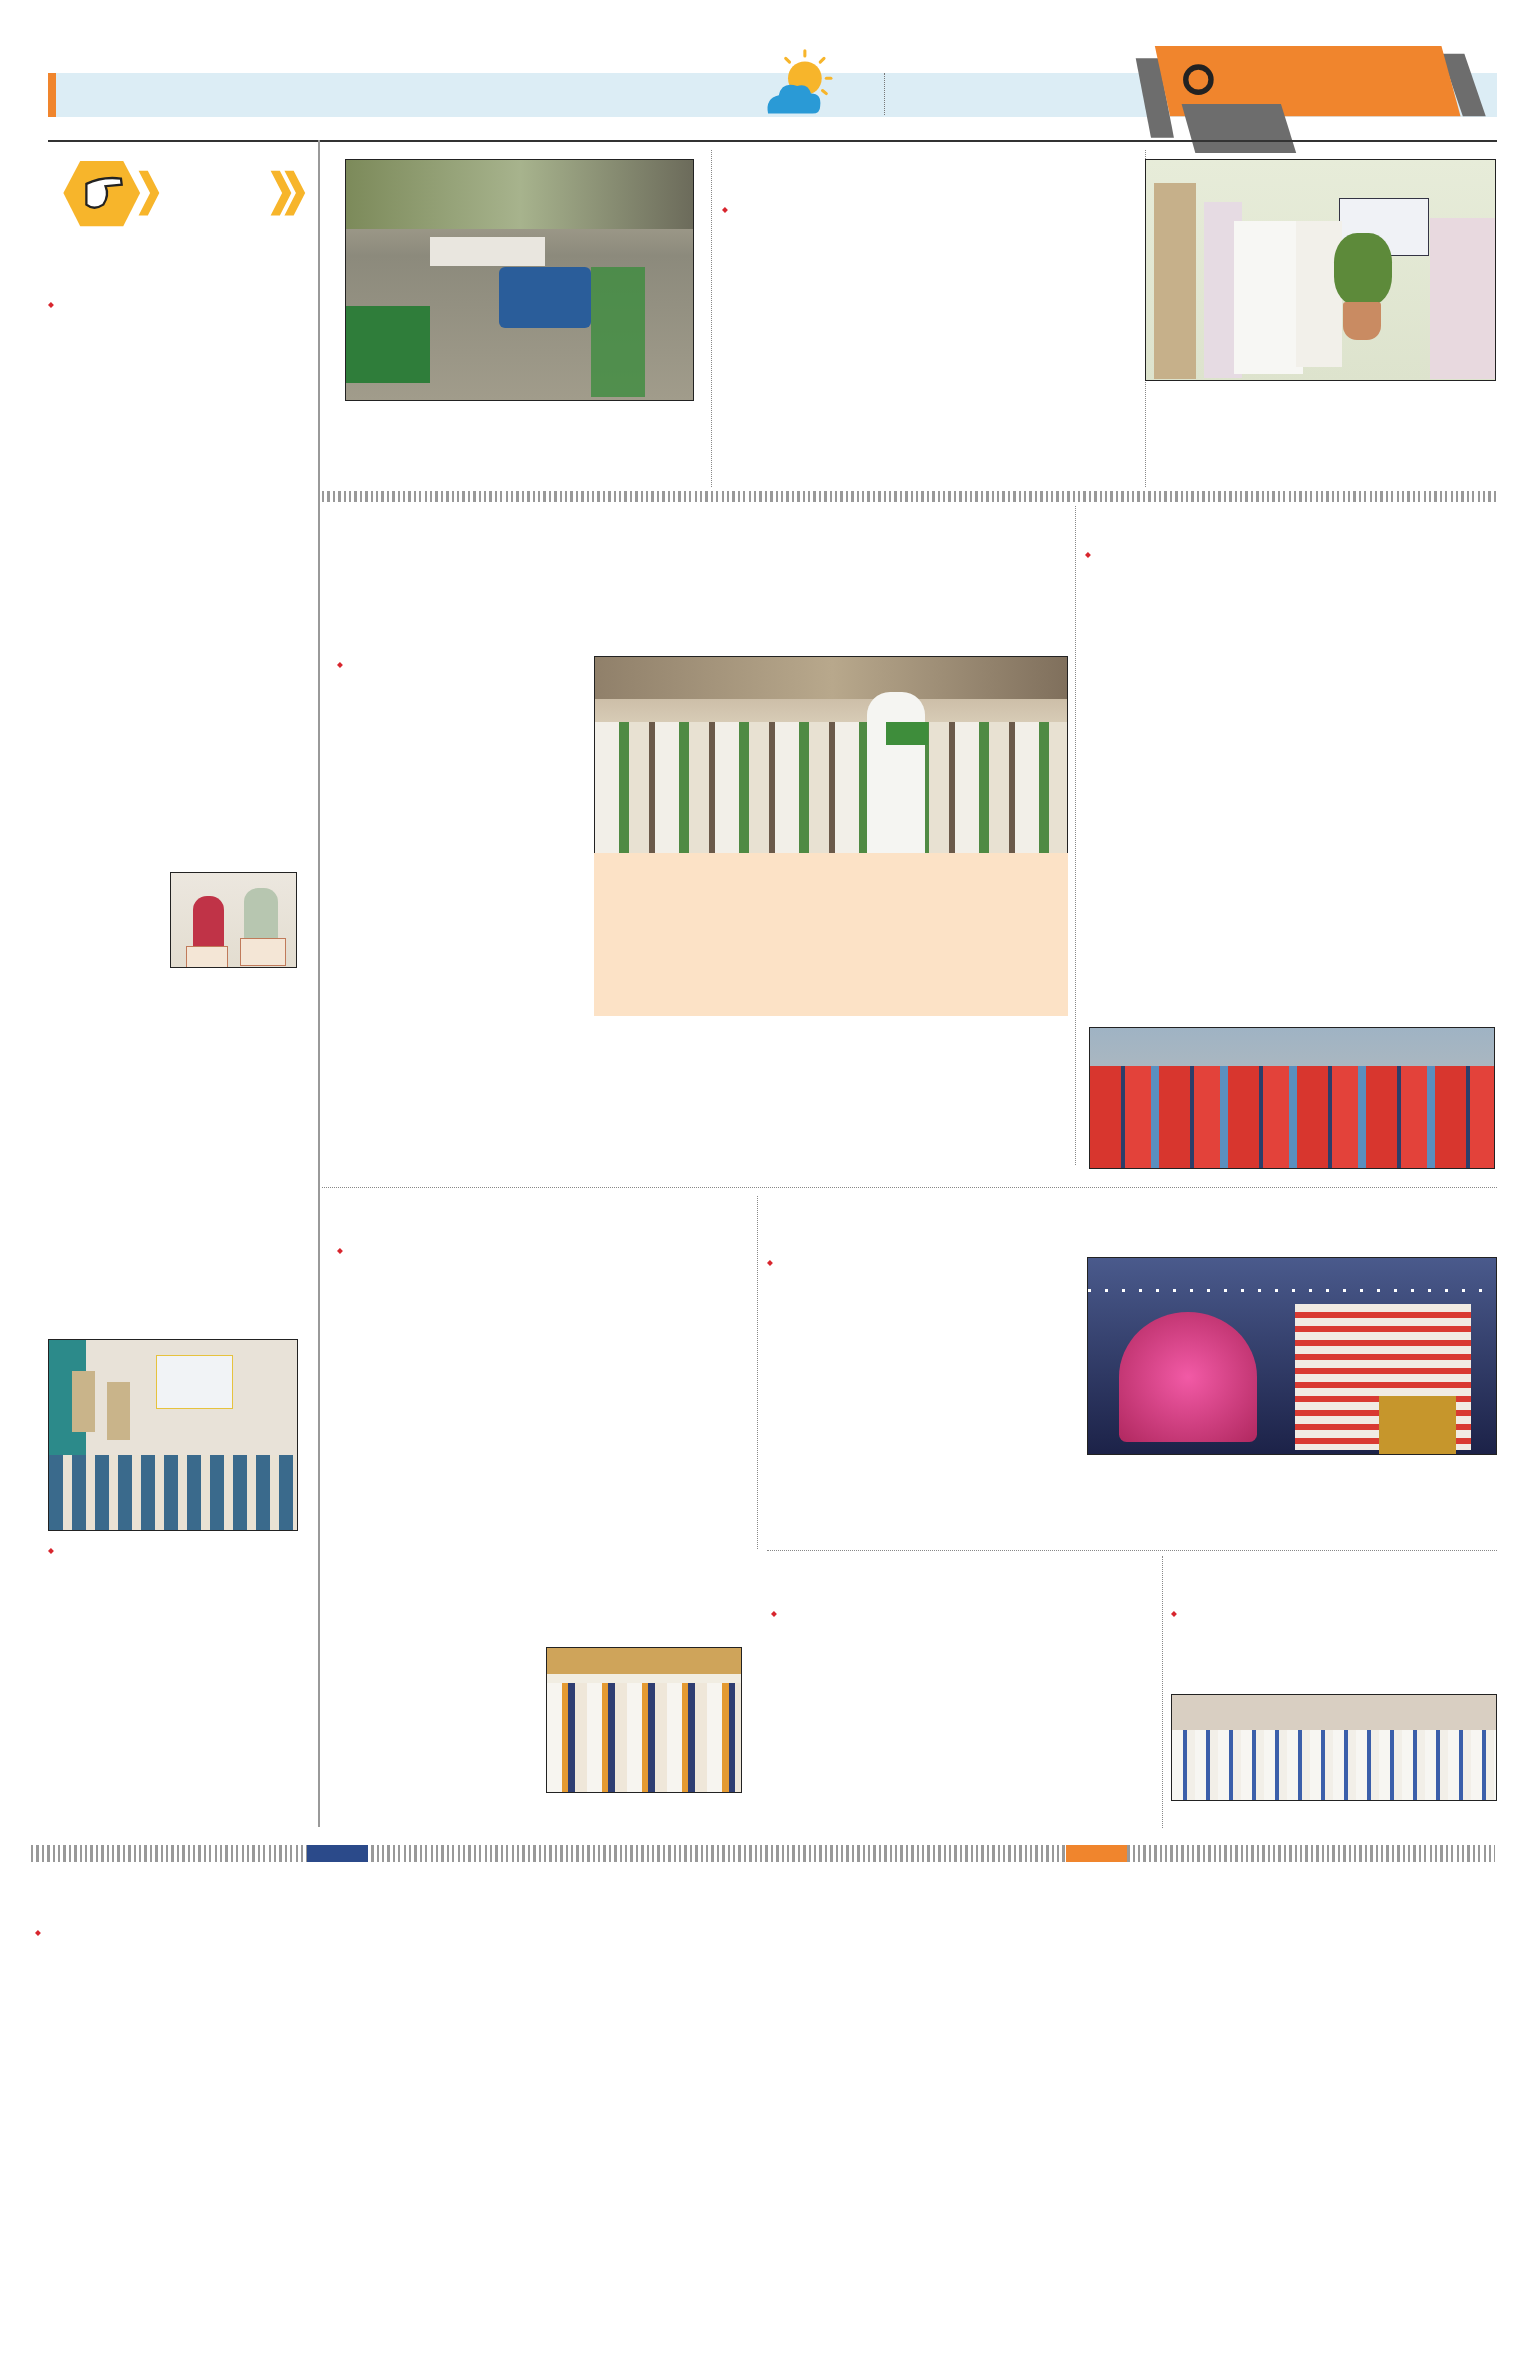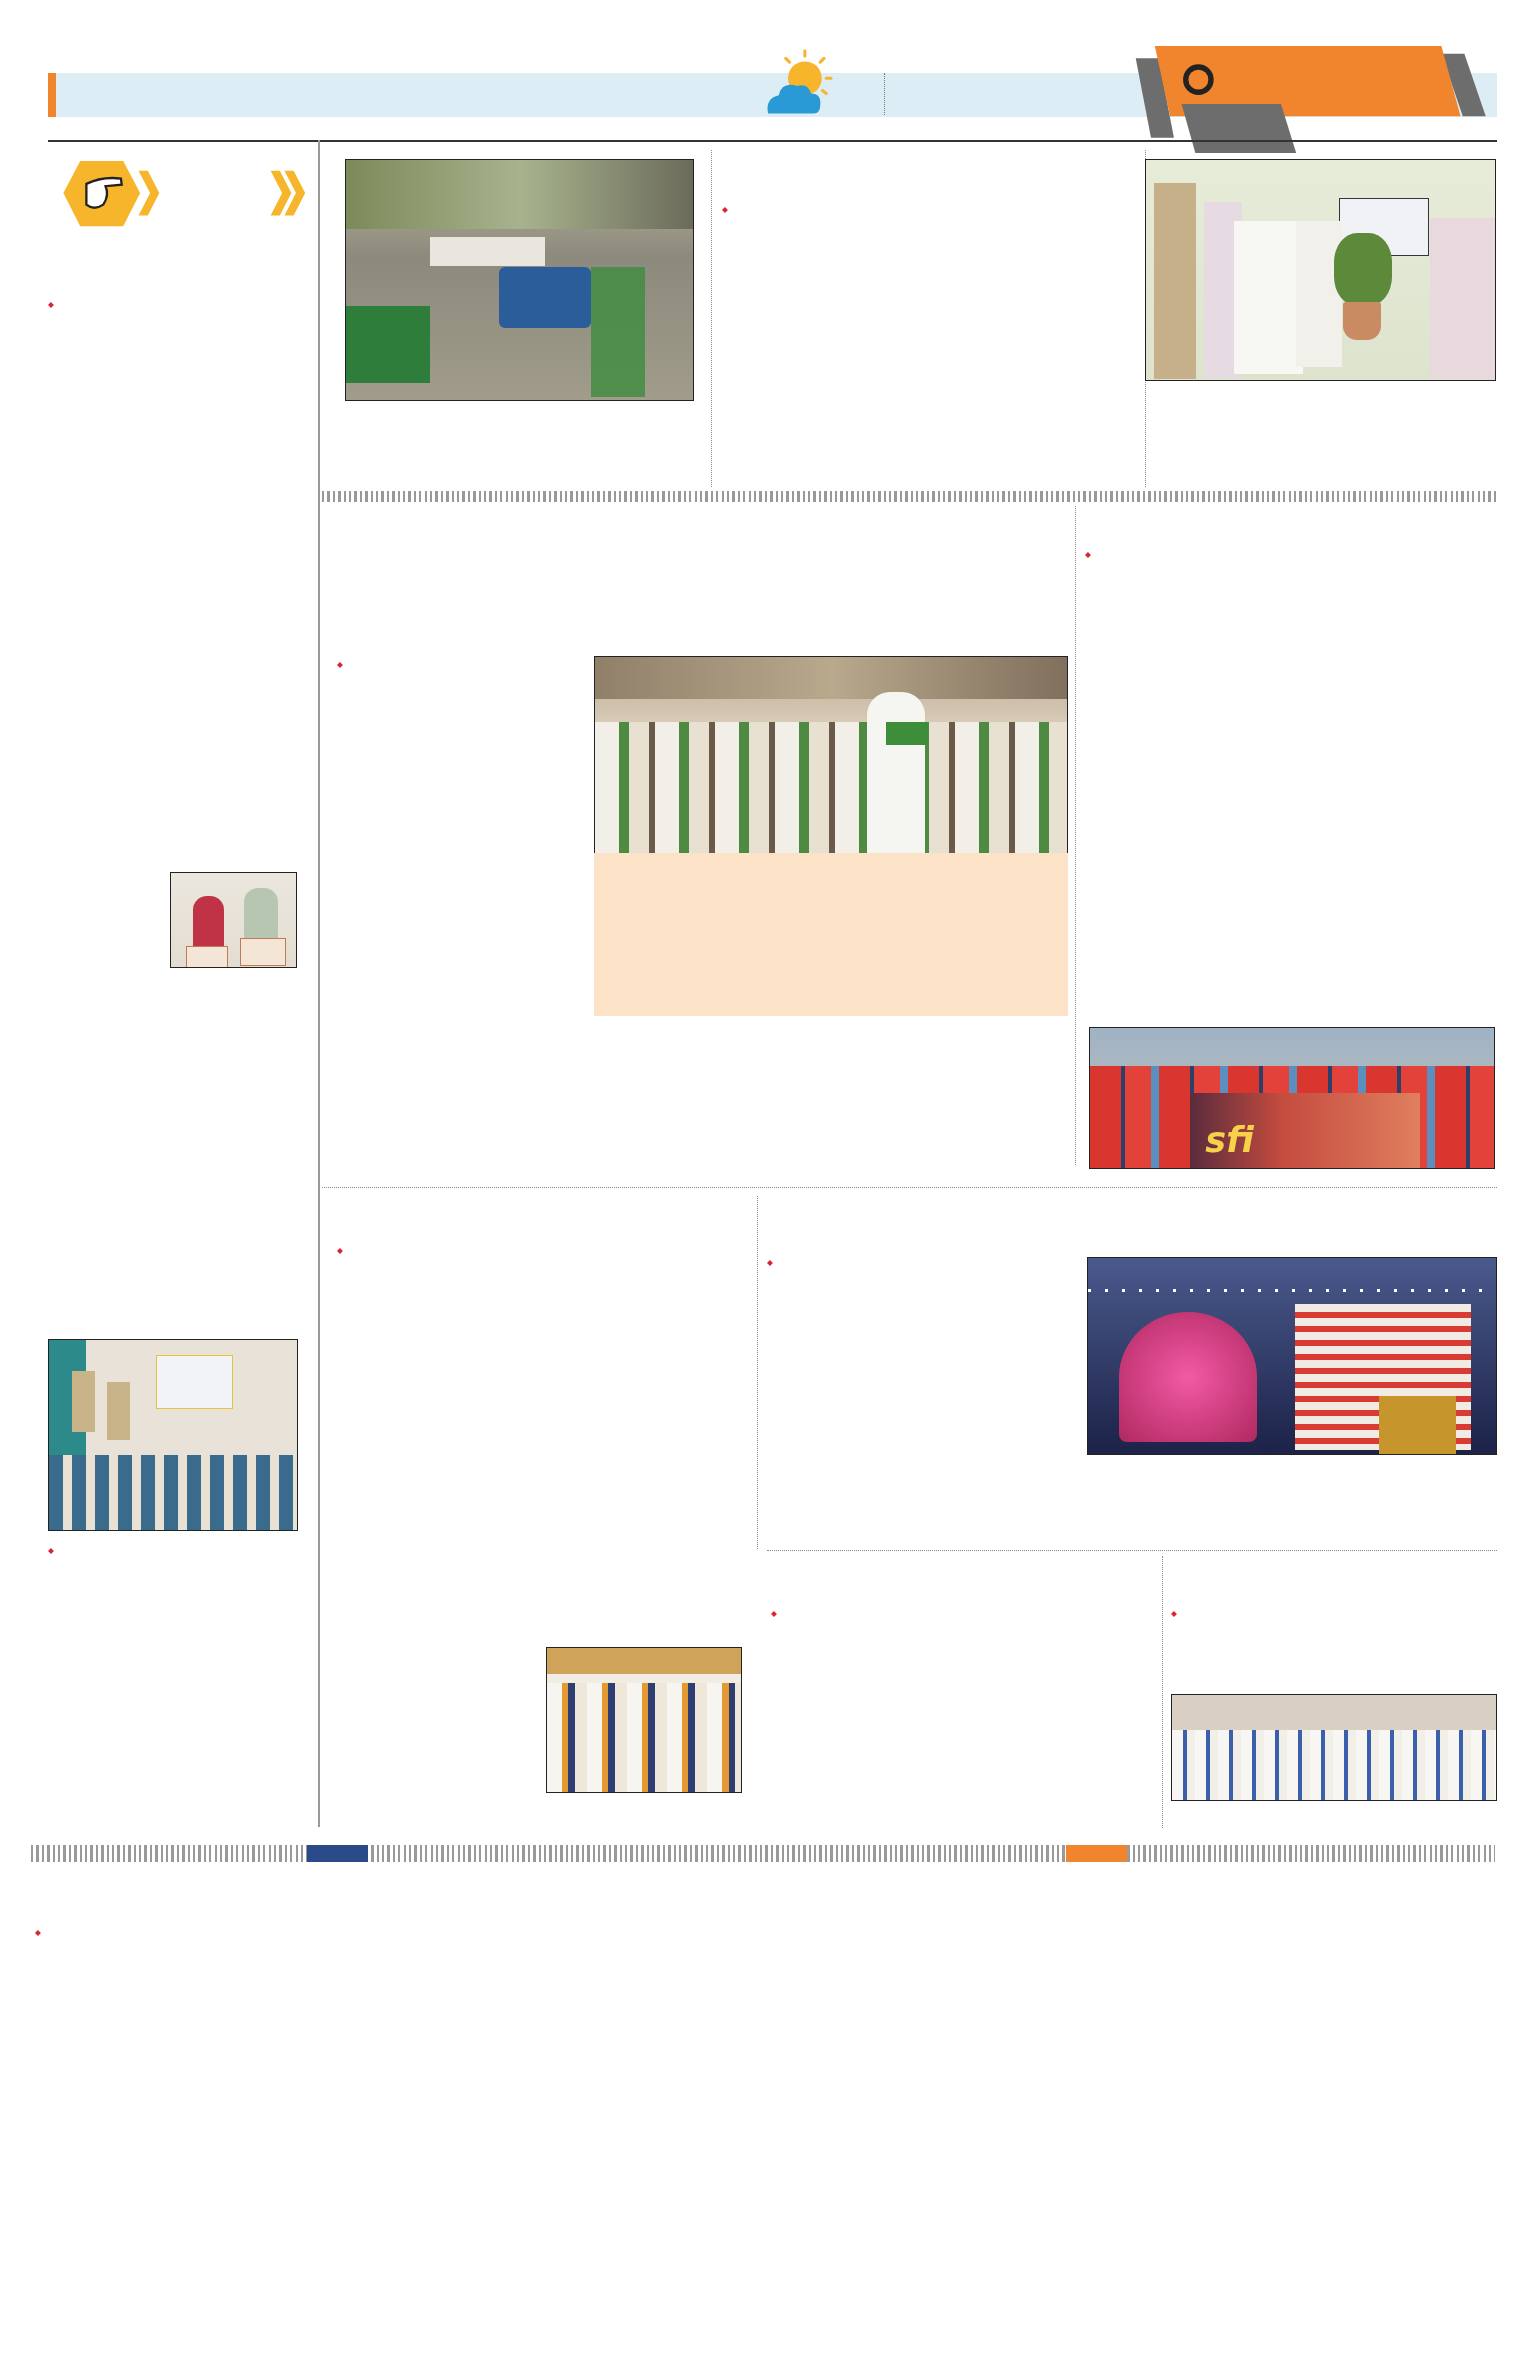--- a/index.html
+++ b/index.html
@@ -174,24 +174,20 @@
 <div class="abs dotv" style="left:1075px;top:506px;height:659px"></div>
 
 <div class="abs hd" style="left:1085px;top:512px;width:414px;font-size:21px;font-weight:700"></div>
 <div class="abs body" style="left:1085px;top:546px;width:201px;font-size:10.7px;line-height:1.62">
   <b class="place"></b>
   <span></span>
 </div>
 <div class="abs body" style="left:1296px;top:546px;width:201px;font-size:10.7px;line-height:1.62"></div>
 <div class="abs photo" style="left:1089px;top:1027px;width:406px;height:142px;background:linear-gradient(#9fb3c4,#c6c1b7)">
   <div class="abs" style="left:0;top:38px;width:406px;height:104px;background:repeating-linear-gradient(90deg,#d8362e 0 31px,#2c3e6a 31px 35px,#e3423a 35px 61px,#5a8fbf 61px 69px)"></div>
-  <div class="abs" style="left:100px;top:65px;width:230px;height:77px;background:linear-gradient(90deg,#5a2b3c,#c44c3f 40%,#e07f5e)">
-    <div class="abs" style="left:15.3px;top:27px;font-size:35px;font-weight:900;color:#f7d14a;font-style:italic">sfi</div>
-    <div class="abs" style="left:96px;top:15.3px;width:84px;font-size:11.5px;font-weight:bold;color:#fff;line-height:1.3"></div>
-  </div>
 </div>
 
 <div class="abs doth" style="left:322px;top:1187px;width:1175px"></div>
 
 <div class="abs hd serif" style="left:337px;top:1202px;width:414px;font-size:29px"></div>
 <div class="abs body" style="left:337px;top:1242px;width:192px;font-size:10.7px;line-height:1.65">
   <b class="place"></b>
   <span></span>
 </div>
 <div class="abs body" style="left:546px;top:1242px;width:199px;font-size:10.7px;line-height:1.65"></div>

